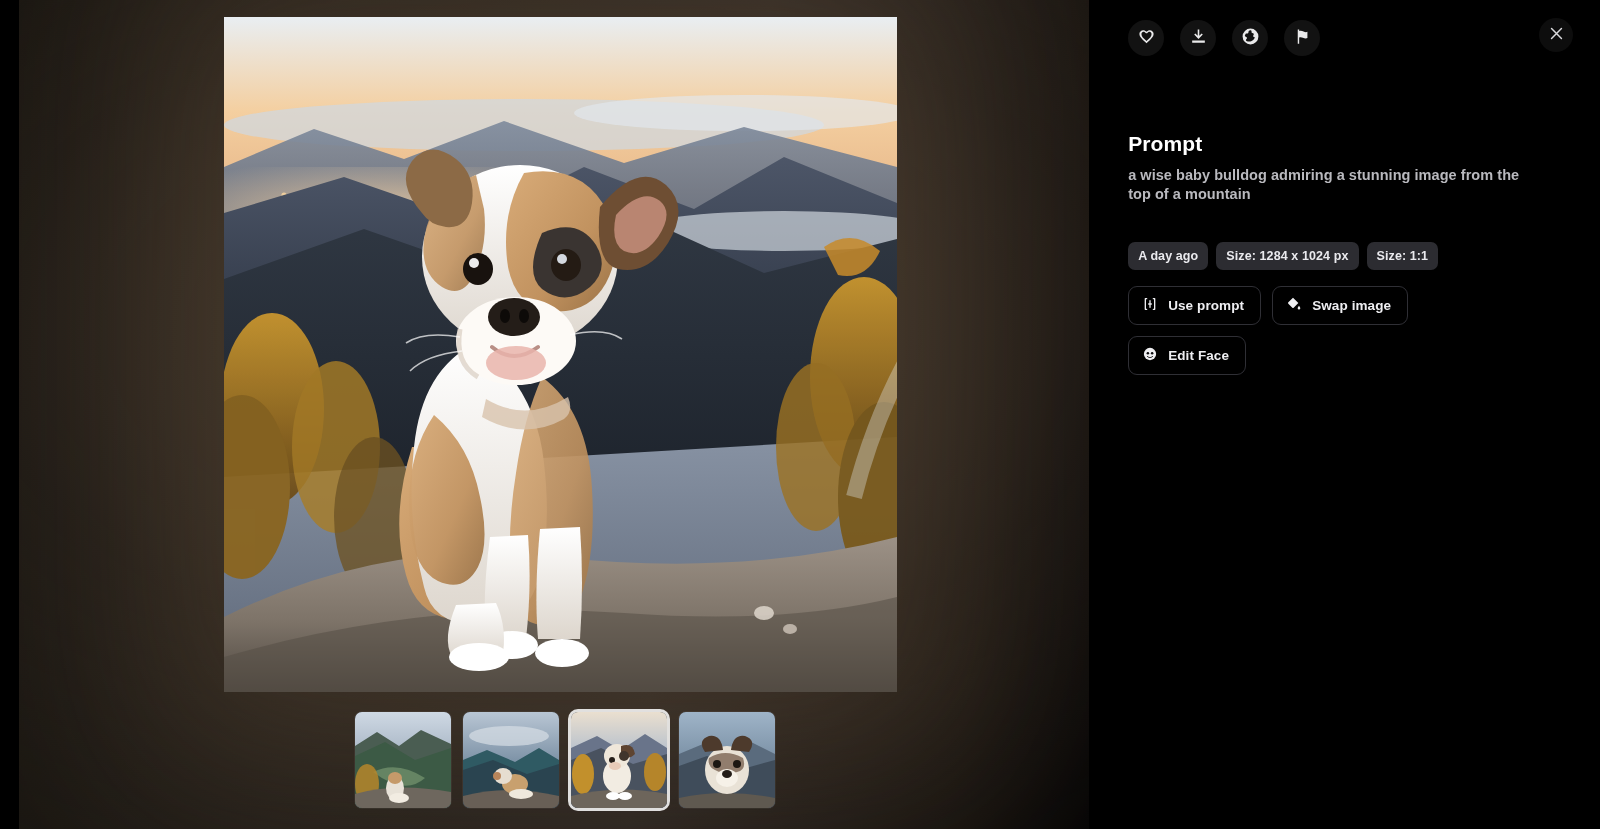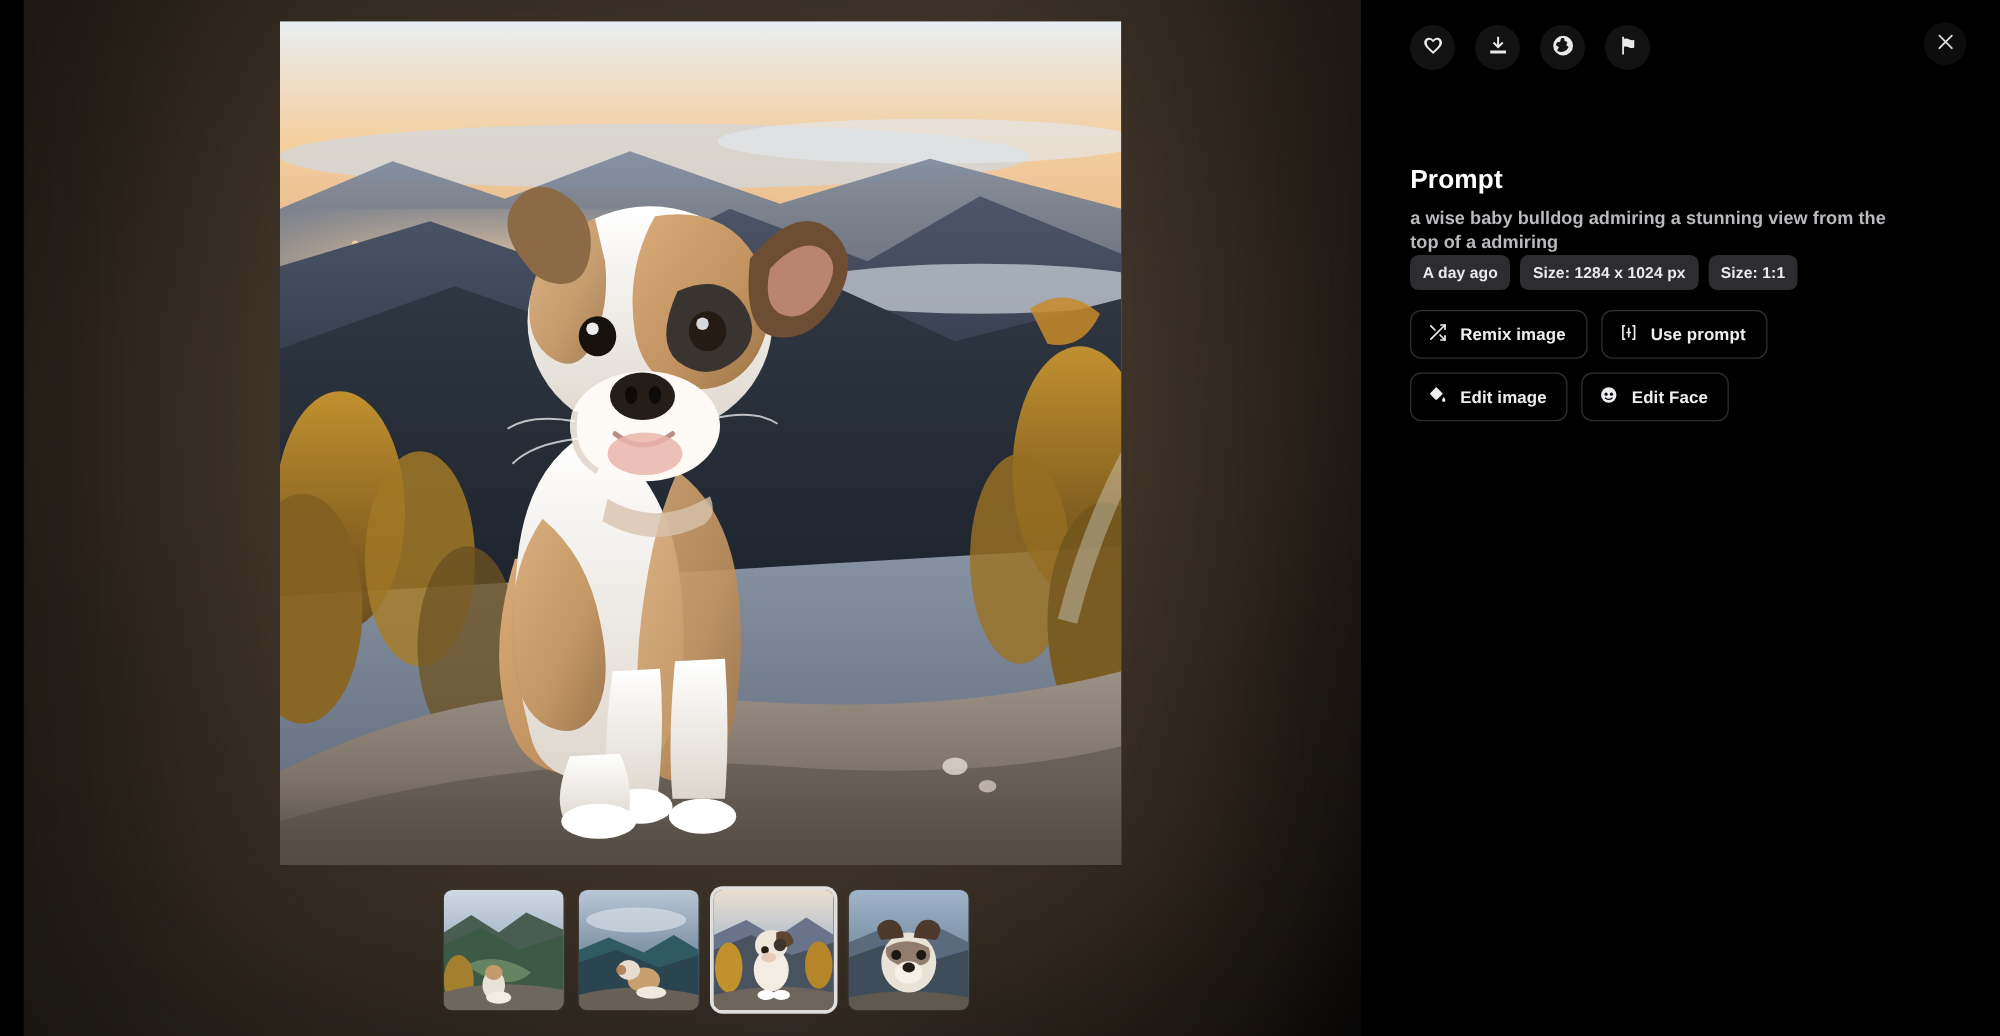--- a/index.html
+++ b/index.html
@@ -86,21 +86,21 @@
     font-size: 21px; font-weight: 700; color: #ffffff;
     letter-spacing: 0.1px; margin-bottom: 10px;
   }
   .prompt-text {
     font-size: 14.5px; line-height: 1.32;
     color: #b9b9be; font-weight: 600;
     width: 392px;
     letter-spacing: 0.05px;
   }
 
-  .chips { display: flex; gap: 8px; flex-wrap: wrap; }
+  .chips { display: flex; gap: 8px; margin-top: 38px; flex-wrap: wrap; }
   .chip {
     background: #2c2c31;
     color: #eaeaee;
     font-size: 12.5px; font-weight: 700;
     padding: 7px 10px;
     border-radius: 7px;
     letter-spacing: 0.1px;
     white-space: nowrap;
   }
 
@@ -419,62 +419,50 @@
     <button class="close-btn">
       <span>
         <svg viewBox="0 0 24 24">
             <path d="M5 5l14 14M19 5L5 19"></path>
           </svg>
       </span>
     </button>
 
     <div class="panel-body">
       <div class="prompt-title">Prompt</div>
-      <div class="prompt-text">a wise baby bulldog admiring a stunning view from the top of a admiring</div>
+      <div class="prompt-text">a wise baby bulldog admiring a stunning image from the top of a mountain</div>
 
       <div class="chips">
         <span class="chip">A day ago</span>
         <span class="chip">Size: 1284 x 1024 px</span>
         <span class="chip">Size: 1:1</span>
       </div>
 
       <div class="actions">
-        <button class="action-btn">
-          <span>
-            <svg viewBox="0 0 24 24" fill="none" stroke="#eeeef1" stroke-width="2" stroke-linecap="round" stroke-linejoin="round">
-              <path d="M16 3h5v5"></path>
-                <path d="M4 20L21 3"></path>
-                <path d="M21 16v5h-5"></path>
-                <path d="M15 15l6 6"></path>
-                <path d="M4 4l5 5"></path>
-            </svg>
-          </span>
-          <span>Remix image</span>
-        </button>
 
         <button class="action-btn">
           <span>
             <svg viewBox="0 0 24 24" fill="none" stroke="#eeeef1" stroke-width="2" stroke-linecap="round" stroke-linejoin="round">
               <path d="M7 4H5v16h2"></path>
                 <path d="M17 4h2v16h-2"></path>
                 <path d="M12 7v10"></path>
                 <path d="M10 12h4"></path>
             </svg>
           </span>
           <span>Use prompt</span>
         </button>
 
         <button class="action-btn">
           <span>
             <svg viewBox="0 0 24 24" fill="none" stroke="#eeeef1" stroke-width="1.9" stroke-linecap="round" stroke-linejoin="round">
               <path d="M10.5 2.5l8 8-7 7a1.4 1.4 0 01-2 0l-6-6a1.4 1.4 0 010-2l7-7z" fill="#eeeef1" stroke="none"></path>
               <path d="M19.5 14.5s2 2.4 2 3.8a2 2 0 11-4 0c0-1.4 2-3.8 2-3.8z" fill="#eeeef1" stroke="none"></path>
             </svg>
           </span>
-          <span>Edit image</span>
+          <span>Swap image</span>
         </button>
 
         <button class="action-btn">
           <span>
             <svg viewBox="0 0 24 24">
               <circle cx="12" cy="12" r="9.2" fill="#eeeef1"></circle>
               <circle cx="8.8" cy="11" r="1.9" fill="#0b0b0d"></circle>
               <circle cx="15.2" cy="11" r="1.9" fill="#0b0b0d"></circle>
               <path d="M8 15.6c1.1 1.1 2.5 1.7 4 1.7s2.9-.6 4-1.7" stroke="#0b0b0d" stroke-width="1.5" fill="none" stroke-linecap="round"></path>
               <path d="M3.2 8.4c2.4-1.1 5.4-1.6 8.8-1.6s6.4.5 8.8 1.6" stroke="#0b0b0d" stroke-width="1.4" fill="none" opacity="0"></path>

